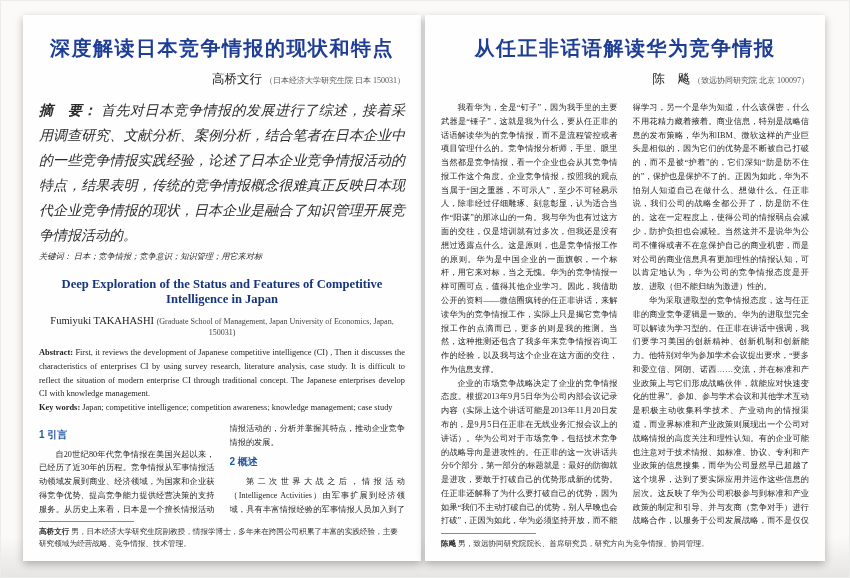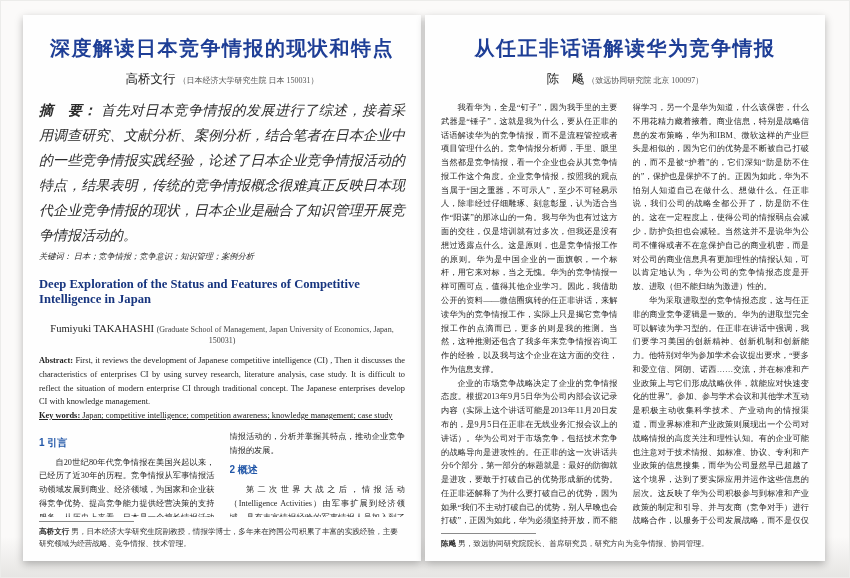--- a/index.html
+++ b/index.html
@@ -23,34 +23,34 @@
     overflow:hidden;
   }
   .page-left  { left:22px;  width:398px; }
   .page-right { left:424px; width:400px; }
 
   .cn-title {
     text-align:center; font-weight:bold; font-size:20px;
     letter-spacing:1.5px; color:#1e3e96; margin-top:4px;
     white-space:nowrap;
   }
-  .author-line { text-align:center; margin-top:9px; font-size:12.5px; color:#222; }
+  .author-line { text-align:right; margin-top:9px; font-size:12.5px; color:#222; }
   .author-line .affil { font-size:8px; color:#555; letter-spacing:0; }
 
   .abstract-block { margin-top:11px; font-size:14px; line-height:1.78; text-align:justify;
                     color:#2b2b2b; font-style:italic; }
   .abstract-block .lbl { font-weight:bold; }
   .kw-line { margin-top:2px; font-size:8.2px; line-height:1.7; font-style:italic; color:#2b2b2b; }
 
-  .en-title { text-align:left; font-weight:bold; font-size:12.6px; color:#17357f; margin-top:13px; }
-  .en-author { text-align:center; font-size:10.5px; color:#222; margin-top:16px; }
+  .en-title { text-align:center; font-weight:bold; font-size:12.6px; color:#17357f; margin-top:13px; }
+  .en-author { text-align:center; font-size:10.5px; color:#222; margin-top:8px; }
   .en-author .affil { font-size:8px; color:#444; }
   .en-abs { margin-top:9px; font-size:8.4px; line-height:1.62; text-align:justify; color:#222; }
   .en-abs .lbl { font-weight:bold; }
-  .en-kw { margin-top:2px; font-size:8.4px; color:#222;text-decoration:underline; }
+  .en-kw { margin-top:2px; font-size:8.4px; color:#222; }
   .en-kw .lbl { font-weight:bold; }
 
   .cols { display:flex; gap:15px; margin-top:10px; flex:1 1 auto; min-height:0; }
   .col  { flex:1; font-size:8.2px; line-height:1.68; text-align:justify; color:#262626; overflow:hidden; }
   .col p { text-indent:2em; }
   .sec-head { color:#2257a8; font-weight:bold; font-size:10px; font-family:"Liberation Sans","DejaVu Sans",sans-serif; margin:5px 0 4px; text-indent:0; }
   .col .cont { text-indent:0; }
 
   .footnote { margin-top:auto; padding-top:4px; font-size:7.6px; line-height:1.65; color:#333; }
   .fn-rule { width:95px; border-top:1px solid #8a8a8a; margin-bottom:4px; }
@@ -67,21 +67,21 @@
       <span>高桥文行</span>
       <span class="affil">（日本经济大学研究生院 日本 150031）</span>
     </div>
 
     <div class="abstract-block">
       <span class="lbl">摘　要：</span>
       <span>首先对日本竞争情报的发展进行了综述，接着采用调查研究、文献分析、案例分析，结合笔者在日本企业中的一些竞争情报实践经验，论述了日本企业竞争情报活动的特点，结果表明，传统的竞争情报概念很难真正反映日本现代企业竞争情报的现状，日本企业是融合了知识管理开展竞争情报活动的。</span>
     </div>
     <div class="kw-line">
       <span class="lbl">关键词：</span>
-      <span>日本；竞争情报；竞争意识；知识管理；案例分析</span>
+      <span>日本；竞争情报；竞争意识；知识管理；用它来对标</span>
     </div>
 
     <div class="en-title">Deep Exploration of the Status and Features of Competitive Intelligence in Japan</div>
     <div class="en-author">
       <span>Fumiyuki TAKAHASHI</span>
       <span class="affil">(Graduate School of Management, Japan University of Economics, Japan, 150031)</span>
     </div>
     <div class="en-abs">
       <span class="lbl">Abstract:</span>
       <span>First, it reviews the development of Japanese competitive intelligence (CI) , Then it discusses the characteristics of enterprises CI by using survey research, literature analysis, case study. It is difficult to reflect the situation of modern enterprise CI through traditional concept. The Japanese enterprises develop CI with knowledge management.</span>

